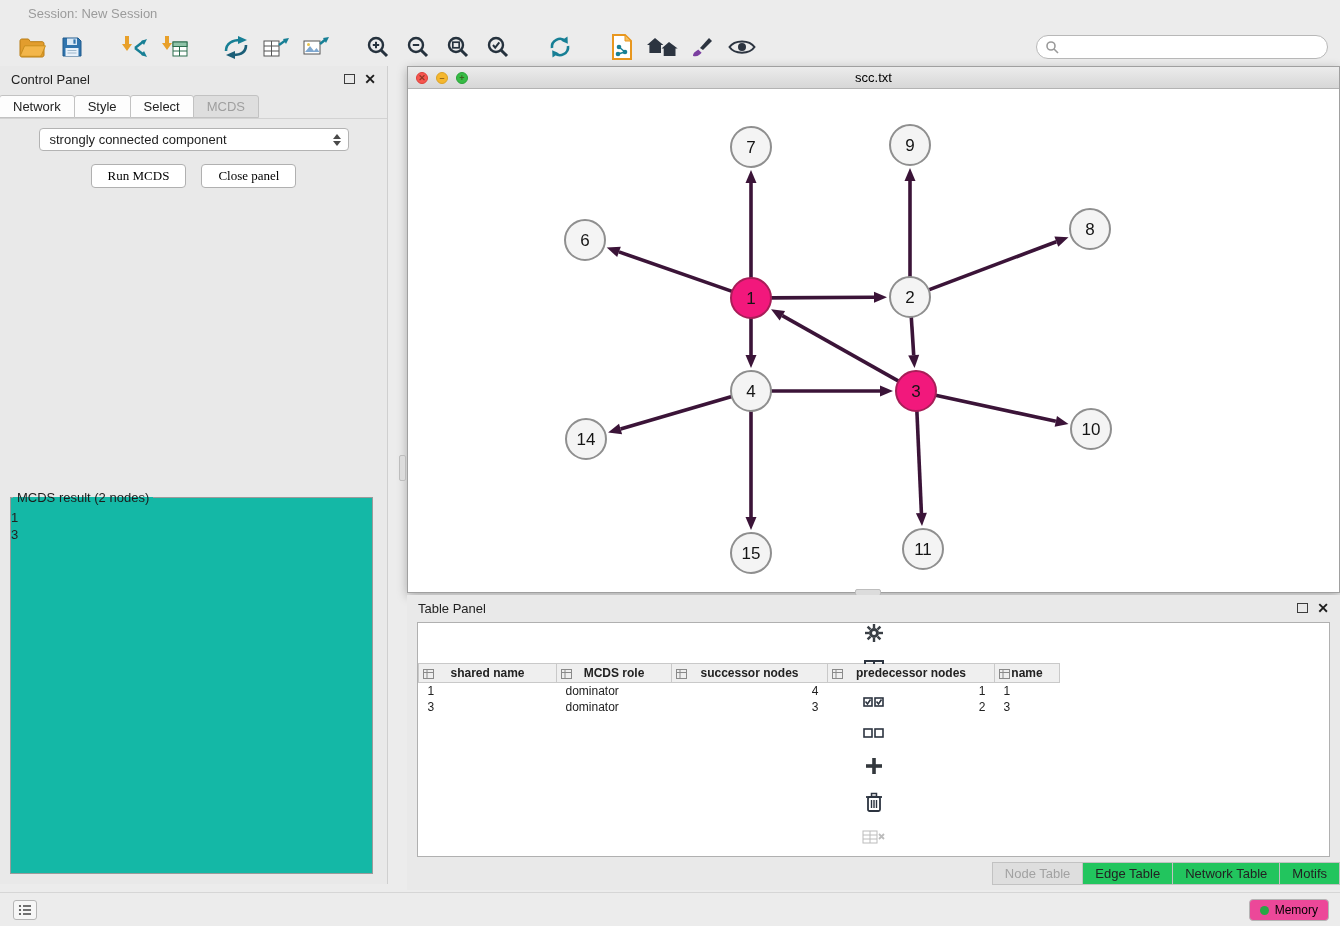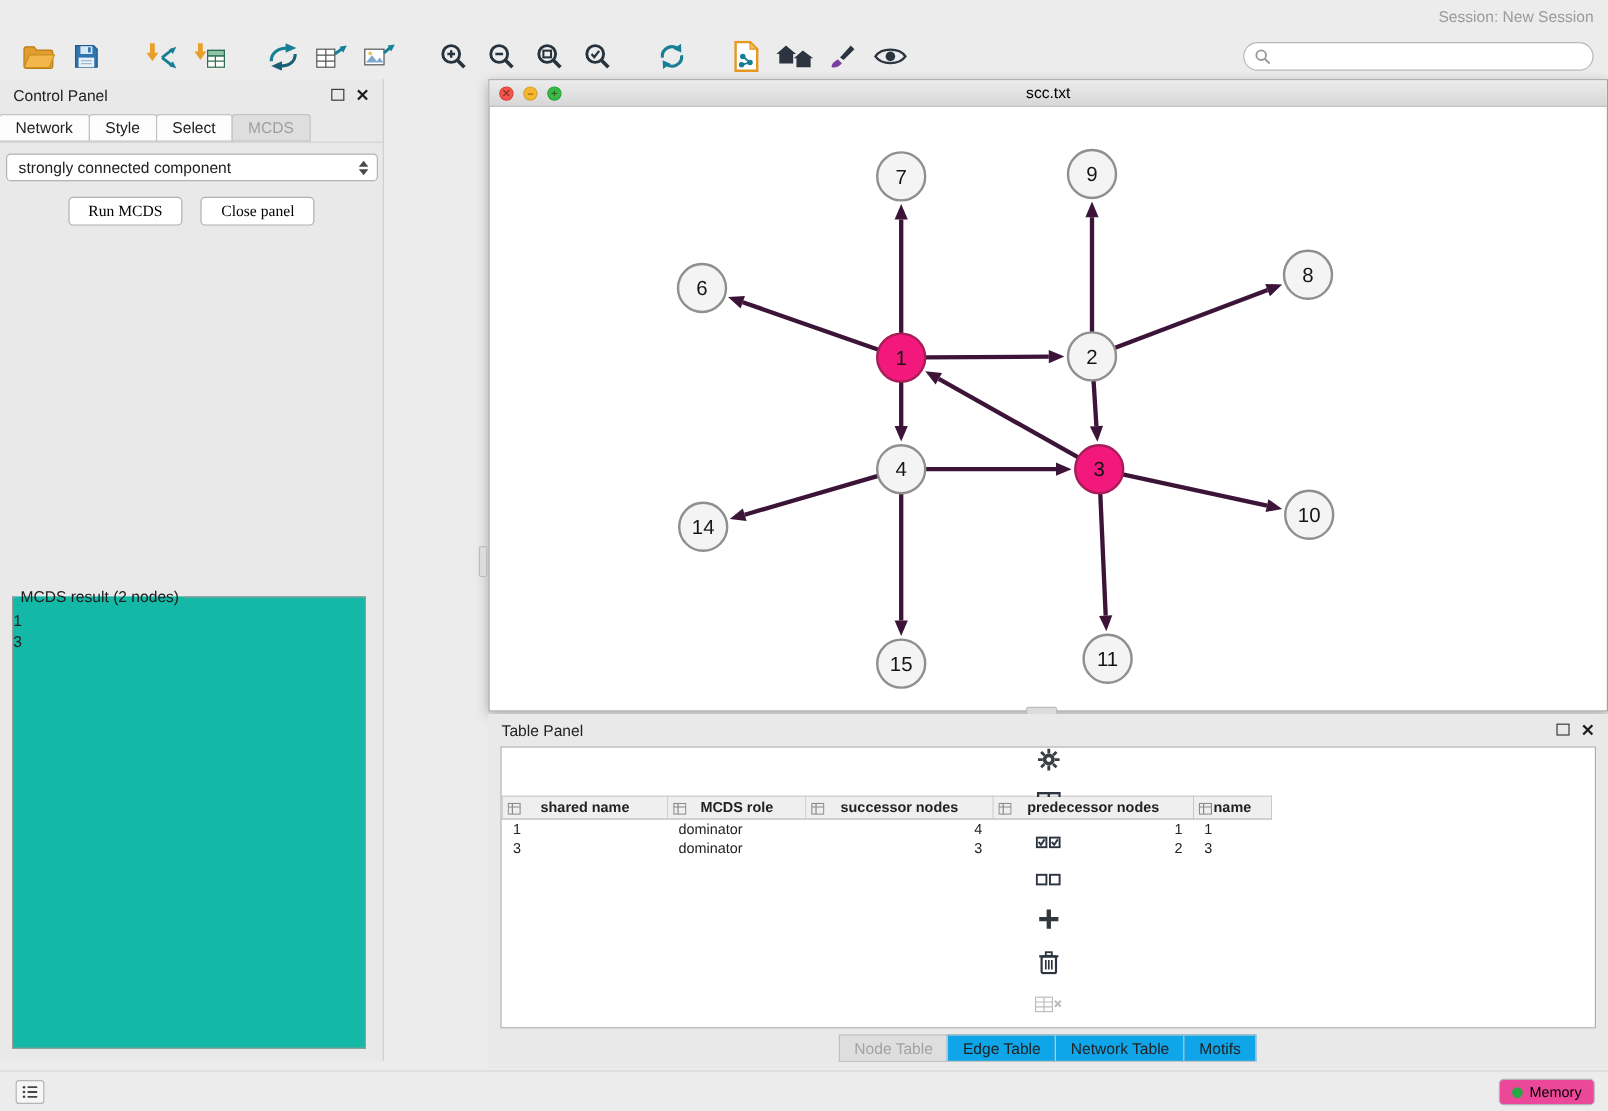--- a/index.html
+++ b/index.html
@@ -5,42 +5,42 @@
   * { margin:0; padding:0; box-sizing:border-box; }
   html,body { width:1340px; height:926px; }
   body {
     font-family:"Liberation Sans", sans-serif;
     background:#ececec; color:#222; font-size:13px;
     position:relative; overflow:hidden;
   }
 
   
   .titlebar { position:absolute; top:0; left:0; right:12px; height:28px;
-    text-align:right; line-height:28px; color:#9b9b9b; font-size:13px; }
+    text-align:left; line-height:28px; color:#9b9b9b; font-size:13px;padding-left:28px; }
 
   
   .toolbar { position:absolute; top:28px; left:0; right:0; height:38px;
     display:flex; align-items:center; padding:0 12px; }
   .tb { width:40px; height:34px; border:none; background:transparent;
     display:flex; align-items:center; justify-content:center; cursor:default; }
   .gap { margin-left:22px; }
   .search-box { margin-left:auto; width:292px; height:24px; background:#fff;
     border:1px solid #b8b8b8; border-radius:12px; display:flex; align-items:center;
     padding:0 8px; gap:5px; }
   .search-box input { border:none; outline:none; flex:1; font-size:13px;
     font-family:"Liberation Sans", sans-serif; background:transparent; }
 
   
   .panel-header { height:26px; display:flex; align-items:center; padding:0 11px; }
   .panel-controls { margin-left:auto; display:flex; align-items:center; gap:9px; }
   .float-icon { width:11px; height:10px; border:1.5px solid #3c3c3c; display:inline-block; }
   .close-icon { font-weight:bold; font-size:14px; color:#1c1c1c; line-height:10px; }
 
   
-  .control-panel { position:absolute; left:0; top:66px; width:320px; height:818px;
+  .control-panel { position:absolute; left:0; top:66px; width:388px; height:818px;
     background:#e9e9e9; border-right:1px solid #cfcfcf; }
   .cp-tabbar { display:flex; margin-top:3px;
     border-bottom:1px solid #d2d2d2; padding-bottom:0; }
   .cp-tab { border:1px solid #c2c2c2; background:#fdfdfd; padding:3px 13px;
     font-size:13px; margin-left:-1px; border-radius:3px 3px 0 0; }
   .cp-tab.active { background:#dedede; color:#9f9f9f; }
   .opt-label { margin-top:20px; text-align:center; font-size:13px; }
   .dropdown { width:310px; height:23px; margin:9px auto 0; background:#fff;
     border:1px solid #b3b3b3; border-radius:4px; display:flex; align-items:center;
     padding:0 7px 0 10px; font-size:13px; }
@@ -87,22 +87,22 @@
     justify-content:center; cursor:default; }
   .fx-label { font-family:"DejaVu Serif", serif; font-style:italic; font-size:16px;
     color:#aaaaaa; }
   table.node-table { border-collapse:collapse; table-layout:fixed; }
   table.node-table th { background:#efefef; border:1px solid #c9c9c9; height:19px;
     font-weight:bold; font-size:12px; position:relative; padding:0 4px; }
   .col-icon { position:absolute; left:4px; top:4px; }
   .col-label { display:block; text-align:center; }
   table.node-table td { font-size:12px; height:16px; padding:0 9px; white-space:nowrap; }
   .tp-tabs { position:absolute; left:0; right:0; bottom:5px; display:flex;
-    justify-content:center; }
-  .tp-tab { border:1px solid #c2c2c2; background:#0ea5e9; padding:3px 12px;
+    justify-content:flex-end; }
+  .tp-tab { border:1px solid #c2c2c2; background:#22c55e; padding:3px 12px;
     font-size:13px; margin-left:-1px; }
   .tp-tab.active { background:#dedede; color:#a2a2a2; }
 
   
   .statusbar { position:absolute; left:0; right:0; bottom:0; height:34px;
     background:#ececec; border-top:1px solid #d6d6d6; }
   .status-list-button { position:absolute; left:13px; top:7px; width:24px; height:20px;
     border:1px solid #b5b5b5; border-radius:3px; background:#f6f6f6;
     display:flex; align-items:center; justify-content:center; }
   .memory-button { position:absolute; right:11px; top:6px; height:22px;

